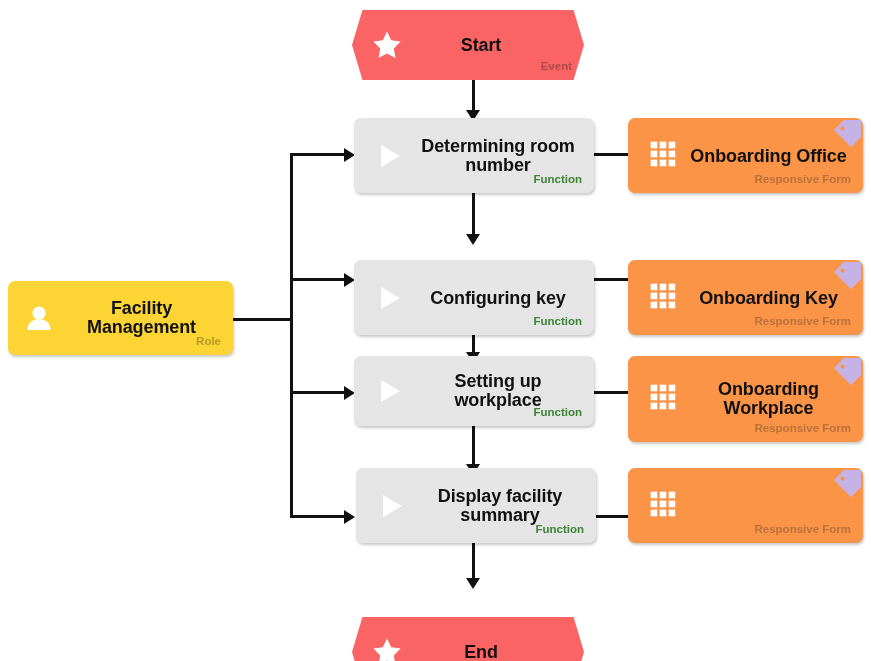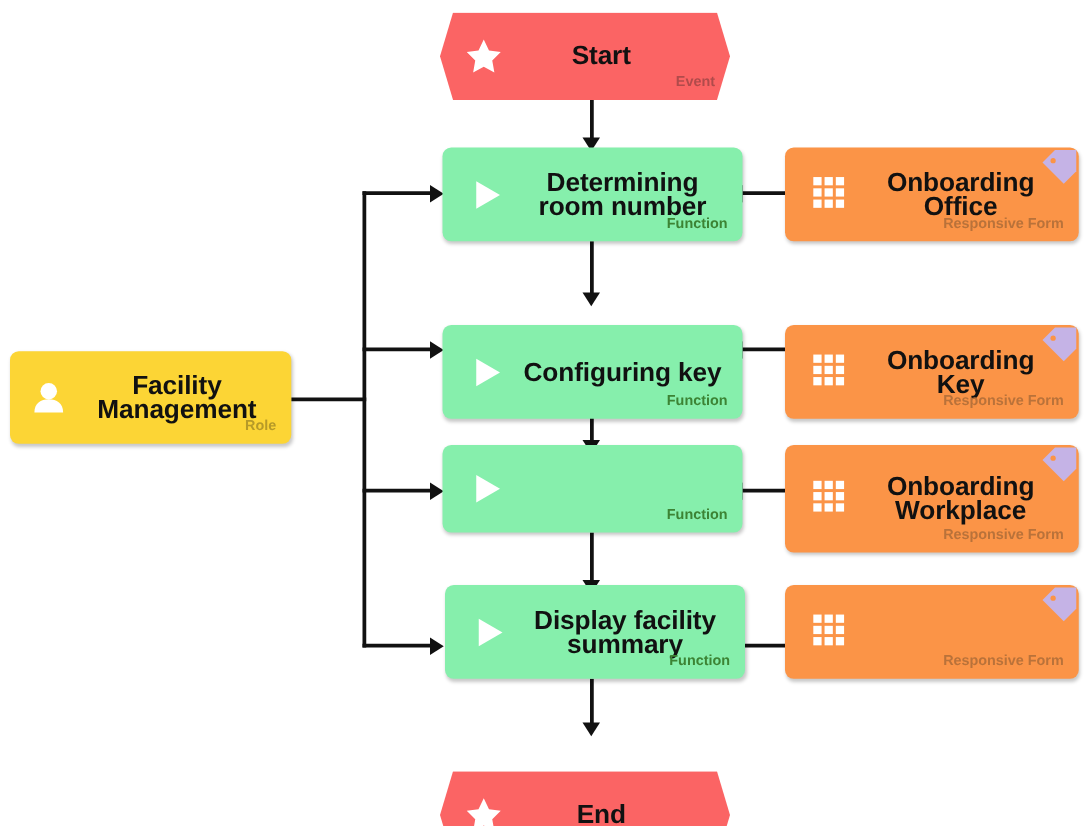--- a/index.html
+++ b/index.html
@@ -24,21 +24,21 @@
     align-items: center;
     justify-content: center;
   }
   .node .title {
     position: absolute;
     left: 58px;
     right: 10px;
     top: 50%;
     transform: translateY(-50%);
     text-align: center;
-    font-size: 21px;
+    font-size: 18px;
     font-weight: bold;
     color: #111111;
     line-height: 19px;
     letter-spacing: -0.1px;
   }
   .node .type {
     position: absolute;
     right: 12px;
     bottom: 7px;
     font-size: 11.5px;
@@ -58,21 +58,21 @@
   .event {
     background: #fb6464;
     clip-path: polygon(4.5% 0, 95.5% 0, 100% 50%, 95.5% 100%, 4.5% 100%, 0 50%);
     filter: drop-shadow(1px 2px 2px rgba(0,0,0,0.22));
   }
   .event .type { color: #b04b4b; }
   .event .title { left: 60px; right: 34px; }
 
   
   .function {
-    background: #86efac;
+    background: #e5e5e5;
     border-radius: 7px;
     box-shadow: 1px 2px 3px rgba(0,0,0,0.22);
   }
   .function .type { color: #3c8334; }
 
   
   .form {
     background: #fb9447;
     border-radius: 7px;
     box-shadow: 1px 2px 3px rgba(0,0,0,0.22);
@@ -205,20 +205,21 @@
     <span class="title">Configuring key</span>
     <span class="type">Function</span>
   </div>
 
   <div class="node function" style="left:354px; top:356px; width:240px; height:70px;">
     <span class="glyph">
       <svg viewBox="0 0 34 34" width="34" height="34" aria-hidden="true">
         <path d="M9 6 L28 17 L9 28 Z" fill="#ffffff"></path>
       </svg>
     </span>
+    <span class="title">Setting up workplace</span>
     <span class="type">Function</span>
   </div>
 
   <div class="node function" style="left:356px; top:468px; width:240px; height:75px;">
     <span class="glyph">
       <svg viewBox="0 0 34 34" width="34" height="34" aria-hidden="true">
         <path d="M9 6 L28 17 L9 28 Z" fill="#ffffff"></path>
       </svg>
     </span>
     <span class="title">Display facility summary</span>

